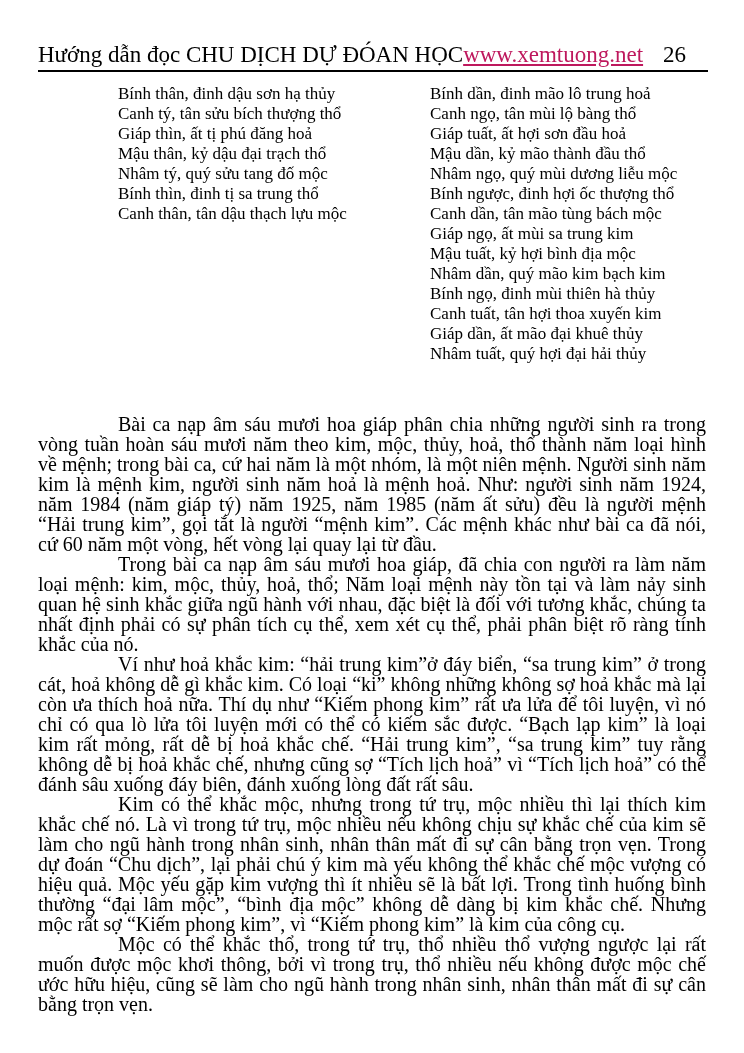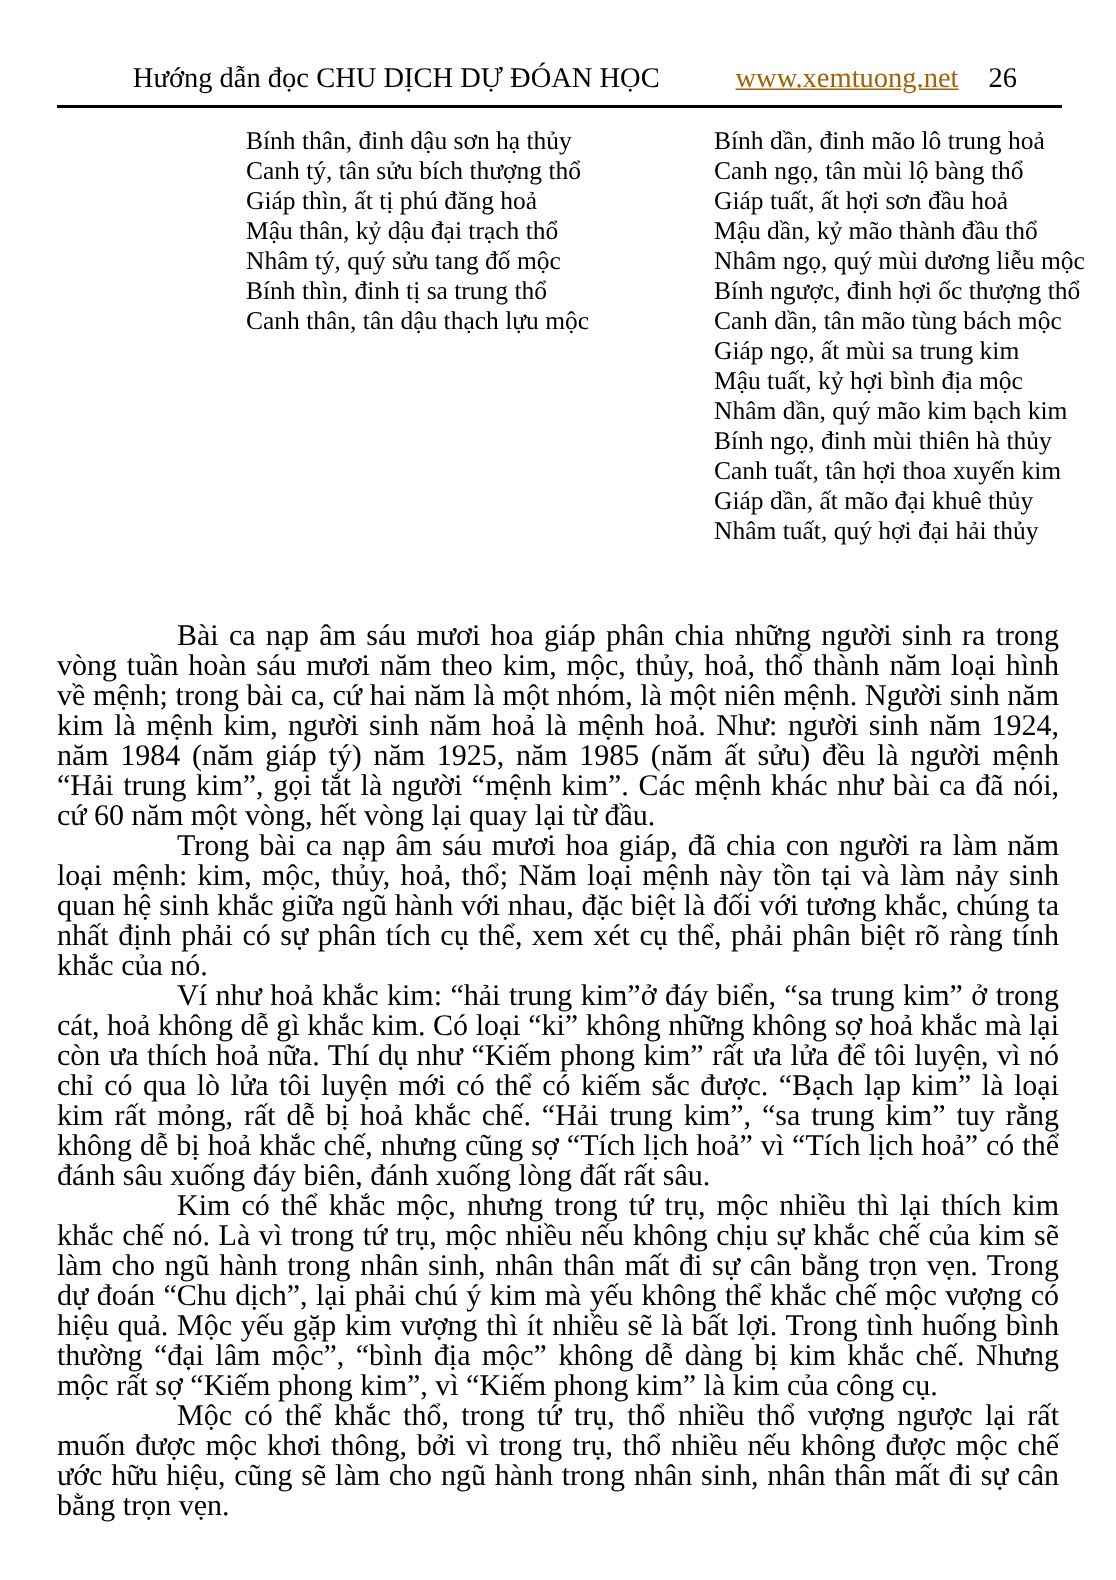--- a/index.html
+++ b/index.html
@@ -12,26 +12,26 @@
     font-family: "Liberation Serif", "DejaVu Serif", serif;
     overflow: hidden;
   }
   .header {
     position: absolute;
     left: 38px;
     right: 66px;
     top: 42px;
     display: flex;
     align-items: baseline;
-    font-size: 19px;
+    font-size: 23px;
     text-align: center;
   }
   .header .title { flex: 1; white-space: nowrap; }
   .header .link {
-    color: #a16207;
+    color: #be185d;
     text-decoration: underline;
     cursor: pointer;
     white-space: nowrap;
   }
   .header .pagenum { margin-left: 20px; white-space: nowrap; }
   .rule {
     position: absolute;
     left: 38px;
     right: 36px;
     top: 70px;
@@ -40,21 +40,21 @@
   .verses {
     position: absolute;
     left: 118px;
     top: 84px;
     display: flex;
     font-size: 17px;
     line-height: 20px;
   }
   .verse-col { display: block; }
   .verse-col.left { width: 312px; }
-  .vline { white-space: nowrap; margin-left: 46px; }
+  .vline { white-space: nowrap; }
   .bodytext {
     position: absolute;
     left: 38px;
     width: 668px;
     top: 414px;
     font-size: 20px;
     line-height: 20px;
     text-align: justify;
   }
   .bodytext p { margin: 0; text-indent: 80px; }

